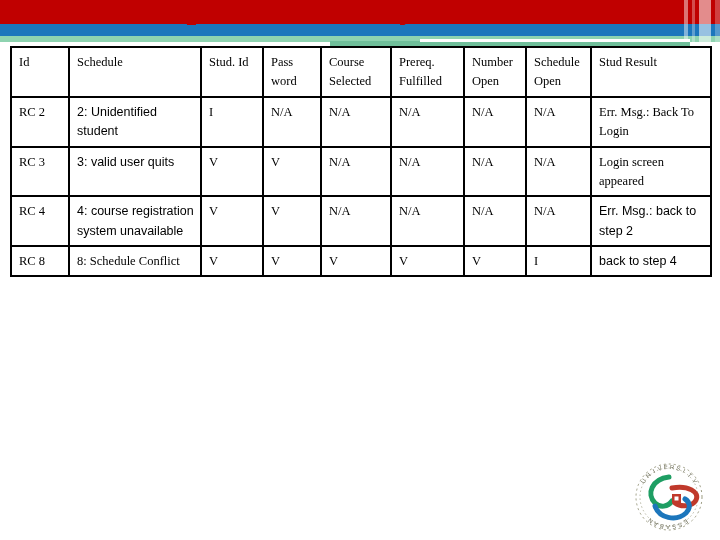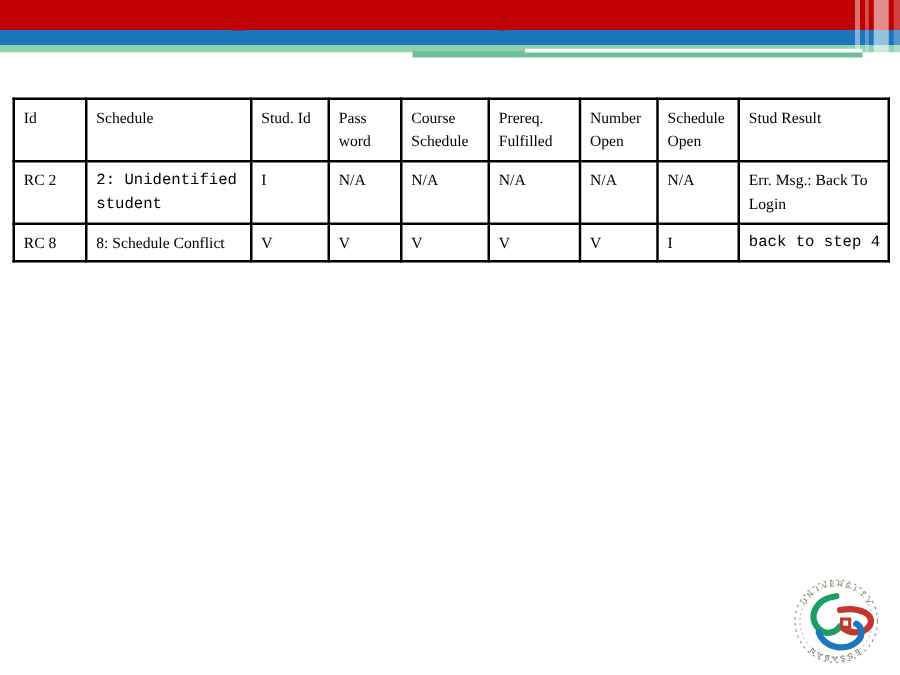--- a/index.html
+++ b/index.html
@@ -95,21 +95,20 @@
   
   #tc-table {
     position: absolute;
     left: 10px;
     top: 46px;
     width: 700px;
     border-collapse: collapse;
     table-layout: fixed;
     background: #ffffff;
     z-index: 5;
-    margin-top: 32px;
   }
   #tc-table td, #tc-table th {
     border: 2px solid #000000;
     vertical-align: top;
     padding: 5px 5px 4px 7px;
     font-size: 12.5px;
     line-height: 1.55;
     color: #000000;
     font-weight: normal;
     text-align: left;
@@ -124,21 +123,21 @@
   col.c-stud  { width: 62px; }
   col.c-pass  { width: 58px; }
   col.c-csel  { width: 70px; }
   col.c-preq  { width: 73px; }
   col.c-copen { width: 62px; }
   col.c-sopen { width: 65px; }
   col.c-res   { width: 120px; }
 
   
   .sans {
-    font-family: Liberation Mono, monospace;
+    font-family: Liberation Sans, sans-serif;
     font-size: 12px;
     line-height: 1.5;
   }
   .serif {
     font-family: "Liberation Serif", "DejaVu Serif", serif;
   }
 
   
   #logo {
     position: absolute;
@@ -179,38 +178,60 @@
       <col class="c-copen">
       <col class="c-sopen">
     <col class="c-res">
   </colgroup>
   <thead>
     <tr>
       <th>Id</th>
       <th>Schedule</th>
       <th>Stud. Id</th>
       <th>Pass word</th>
-      <th>Course Schedule</th>
+      <th>Course Selected</th>
       <th>Prereq. Fulfilled</th>
       <th>Number Open</th>
       <th>Schedule Open</th>
       <th>Stud Result</th>
     </tr>
   </thead>
   <tbody id="tc-body">
       <tr>
         <td class="serif">RC 2</td>
         <td class="sans">2: Unidentified student</td>
         <td class="serif">I</td>
         <td class="serif">N/A</td>
         <td class="serif">N/A</td>
         <td class="serif">N/A</td>
         <td class="serif">N/A</td>
         <td class="serif">N/A</td>
         <td class="serif">Err. Msg.: Back To Login</td>
+      </tr>
+      <tr>
+        <td class="serif">RC 3</td>
+        <td class="sans">3: valid user quits</td>
+        <td class="serif">V</td>
+        <td class="serif">V</td>
+        <td class="serif">N/A</td>
+        <td class="serif">N/A</td>
+        <td class="serif">N/A</td>
+        <td class="serif">N/A</td>
+        <td class="serif">Login screen appeared</td>
+      </tr>
+      <tr>
+        <td class="serif">RC 4</td>
+        <td class="sans">4: course registration system unavailable</td>
+        <td class="serif">V</td>
+        <td class="serif">V</td>
+        <td class="serif">N/A</td>
+        <td class="serif">N/A</td>
+        <td class="serif">N/A</td>
+        <td class="serif">N/A</td>
+        <td class="sans">Err. Msg.: back to step 2</td>
       </tr>
       <tr>
         <td class="serif">RC 8</td>
         <td class="serif">8: Schedule Conflict</td>
         <td class="serif">V</td>
         <td class="serif">V</td>
         <td class="serif">V</td>
         <td class="serif">V</td>
         <td class="serif">V</td>
         <td class="serif">I</td>

